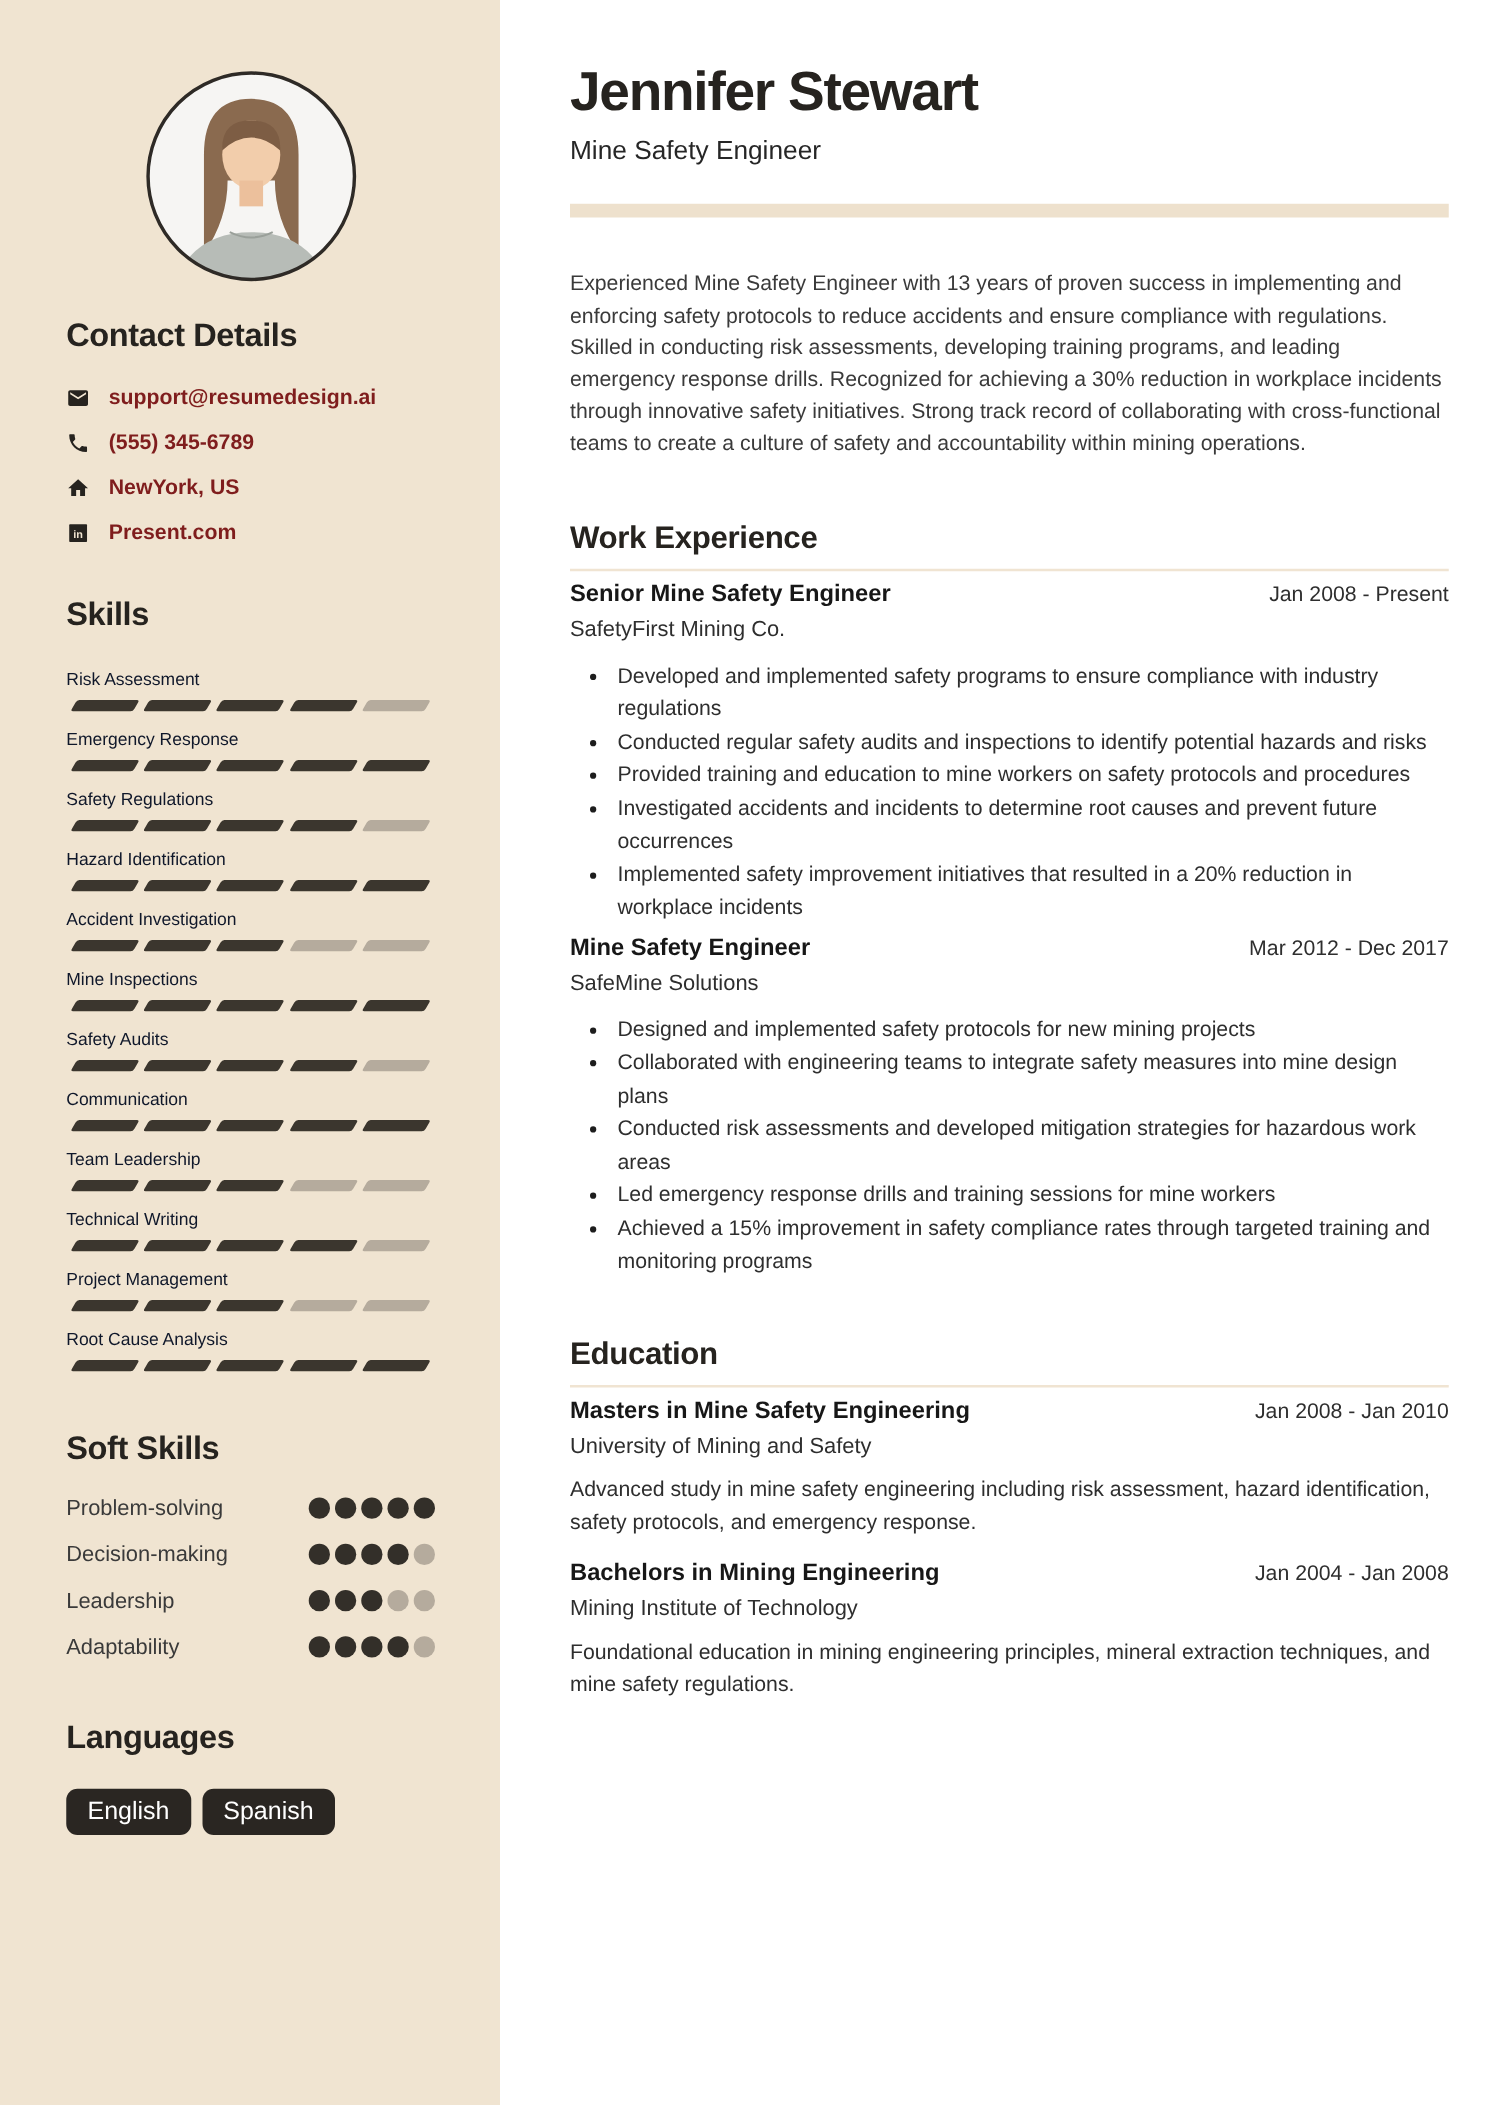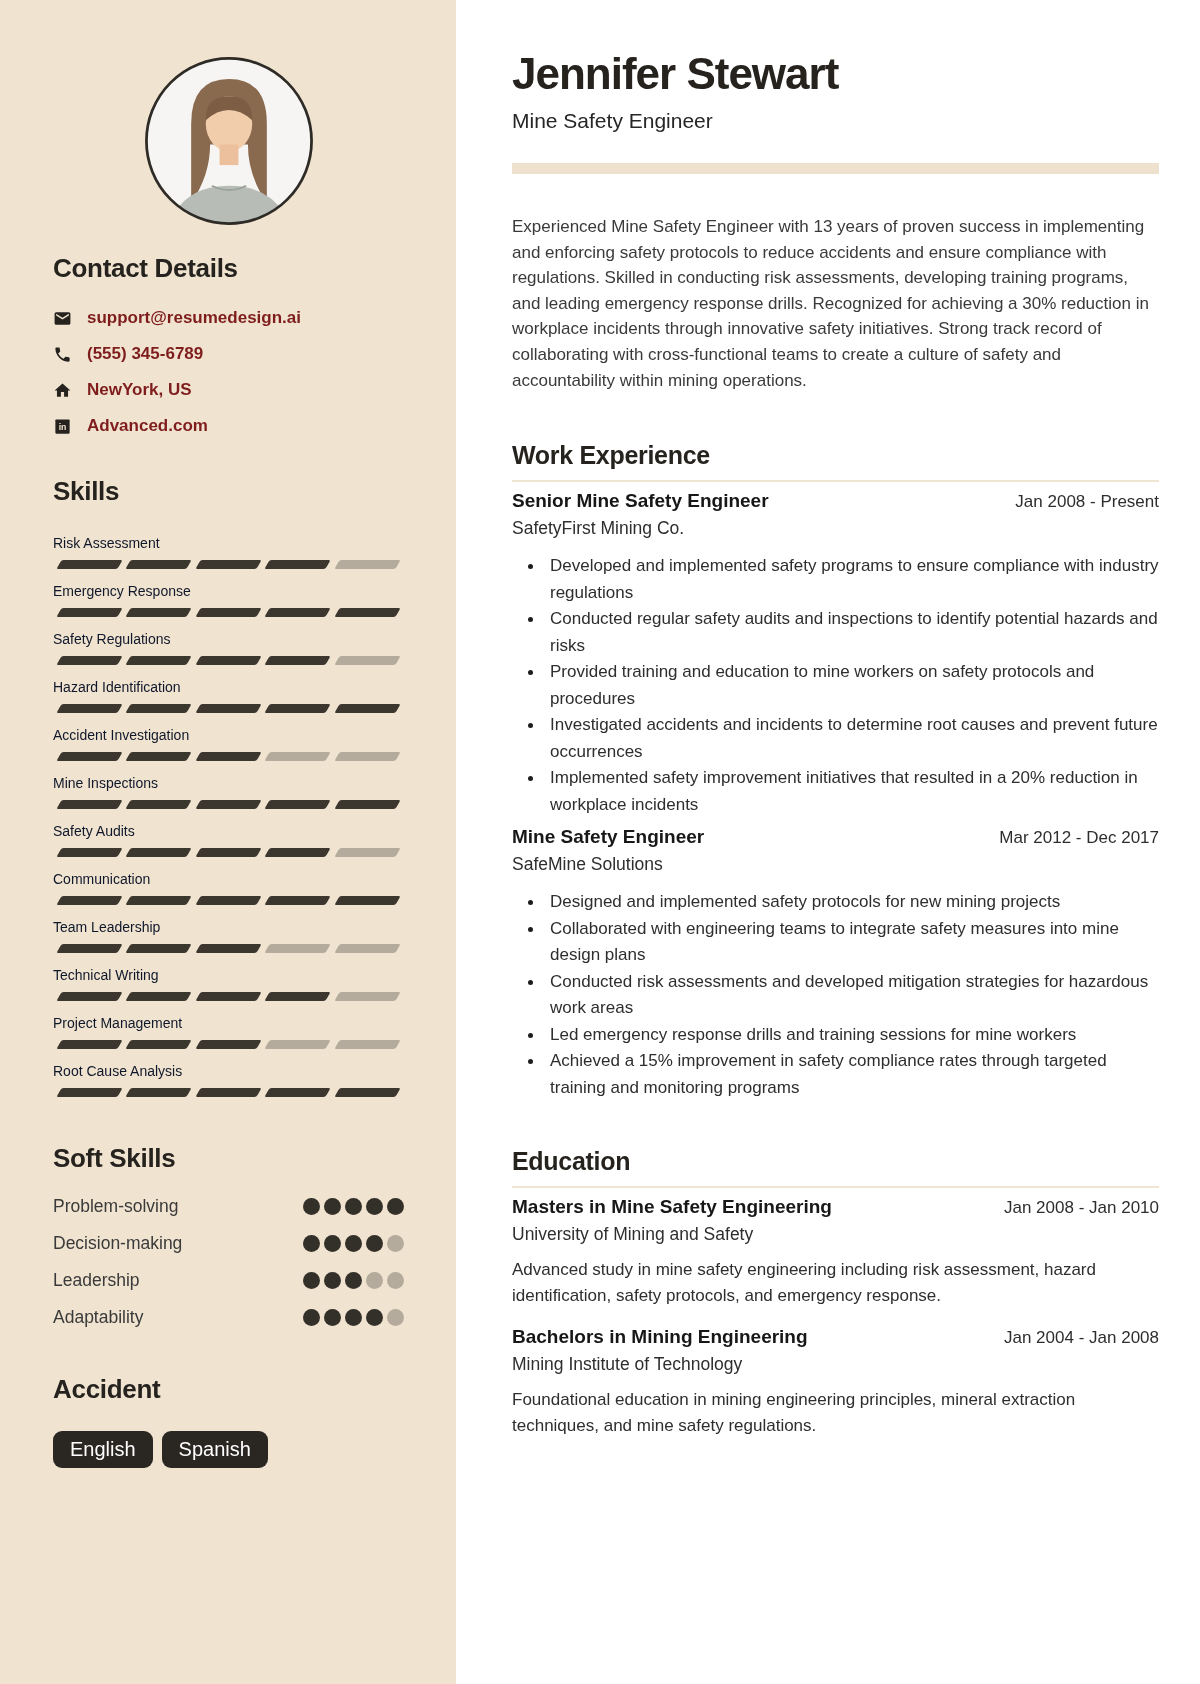--- a/index.html
+++ b/index.html
@@ -3,21 +3,21 @@
 <meta charset="utf-8">
 <style>
   html, body { margin: 0; padding: 0; background: #ffffff; }
   * { box-sizing: border-box; }
   body { font-family: "Liberation Sans", sans-serif; width: 1200px; }
 
   .page { width: 1200px; height: 1684px; display: flex; overflow: hidden; background: #ffffff; }
 
   
   .sidebar {
-    width: 456px; flex-shrink: 0; height: 100%;
+    width: 400px; flex-shrink: 0; height: 100%;
     background: var(--sidebar-bg);
     padding: 55px 52px 0 53px;
   }
   .avatar-wrap { width: 172px; height: 172px; margin: 0 auto; }
   .avatar-wrap svg { display: block; width: 100%; height: 100%; }
 
   .side-heading {
     font-size: 26px; font-weight: 700; color: var(--heading);
     letter-spacing: -0.3px; margin: 0;
   }
@@ -134,21 +134,21 @@
           <svg viewBox="0 0 24 24">
               <path d="M10 20v-6h4v6h5v-8h3L12 3 2 12h3v8z"></path>
             </svg>
           <span class="contact-text">NewYork, US</span>
         </div>
         <div class="contact-row">
           <svg viewBox="0 0 24 24">
               <path d="M4 3h16c.55 0 1 .45 1 1v16c0 .55-.45 1-1 1H4c-.55 0-1-.45-1-1V4c0-.55.45-1 1-1z"></path>
               <text x="12" y="17" text-anchor="middle" font-size="11" font-weight="bold" fill="#f0e4d1" font-family="Liberation Sans, sans-serif">in</text>
             </svg>
-          <span class="contact-text">Advanced.com</span>
+          <span class="contact-text">Present.com</span>
         </div>
       </div>
     </section>
 
     <section class="skills-section">
       <h2 class="side-heading">Skills</h2>
 
       <div class="skill-item">
         <div class="skill-label">Risk Assessment</div>
         <div class="skill-bar">
@@ -311,21 +311,21 @@
               <span class="dot dot-filled"></span>
               <span class="dot dot-filled"></span>
               <span class="dot dot-filled"></span>
               <span class="dot dot-empty"></span>
             </span>
         </div>
       </div>
     </section>
 
     <section class="lang-section">
-      <h2 class="side-heading">Accident</h2>
+      <h2 class="side-heading">Languages</h2>
       <div class="lang-pills">
         <span class="lang-pill">English</span>
         <span class="lang-pill">Spanish</span>
       </div>
     </section>
 
   </aside>
 
   <main class="main">
 

